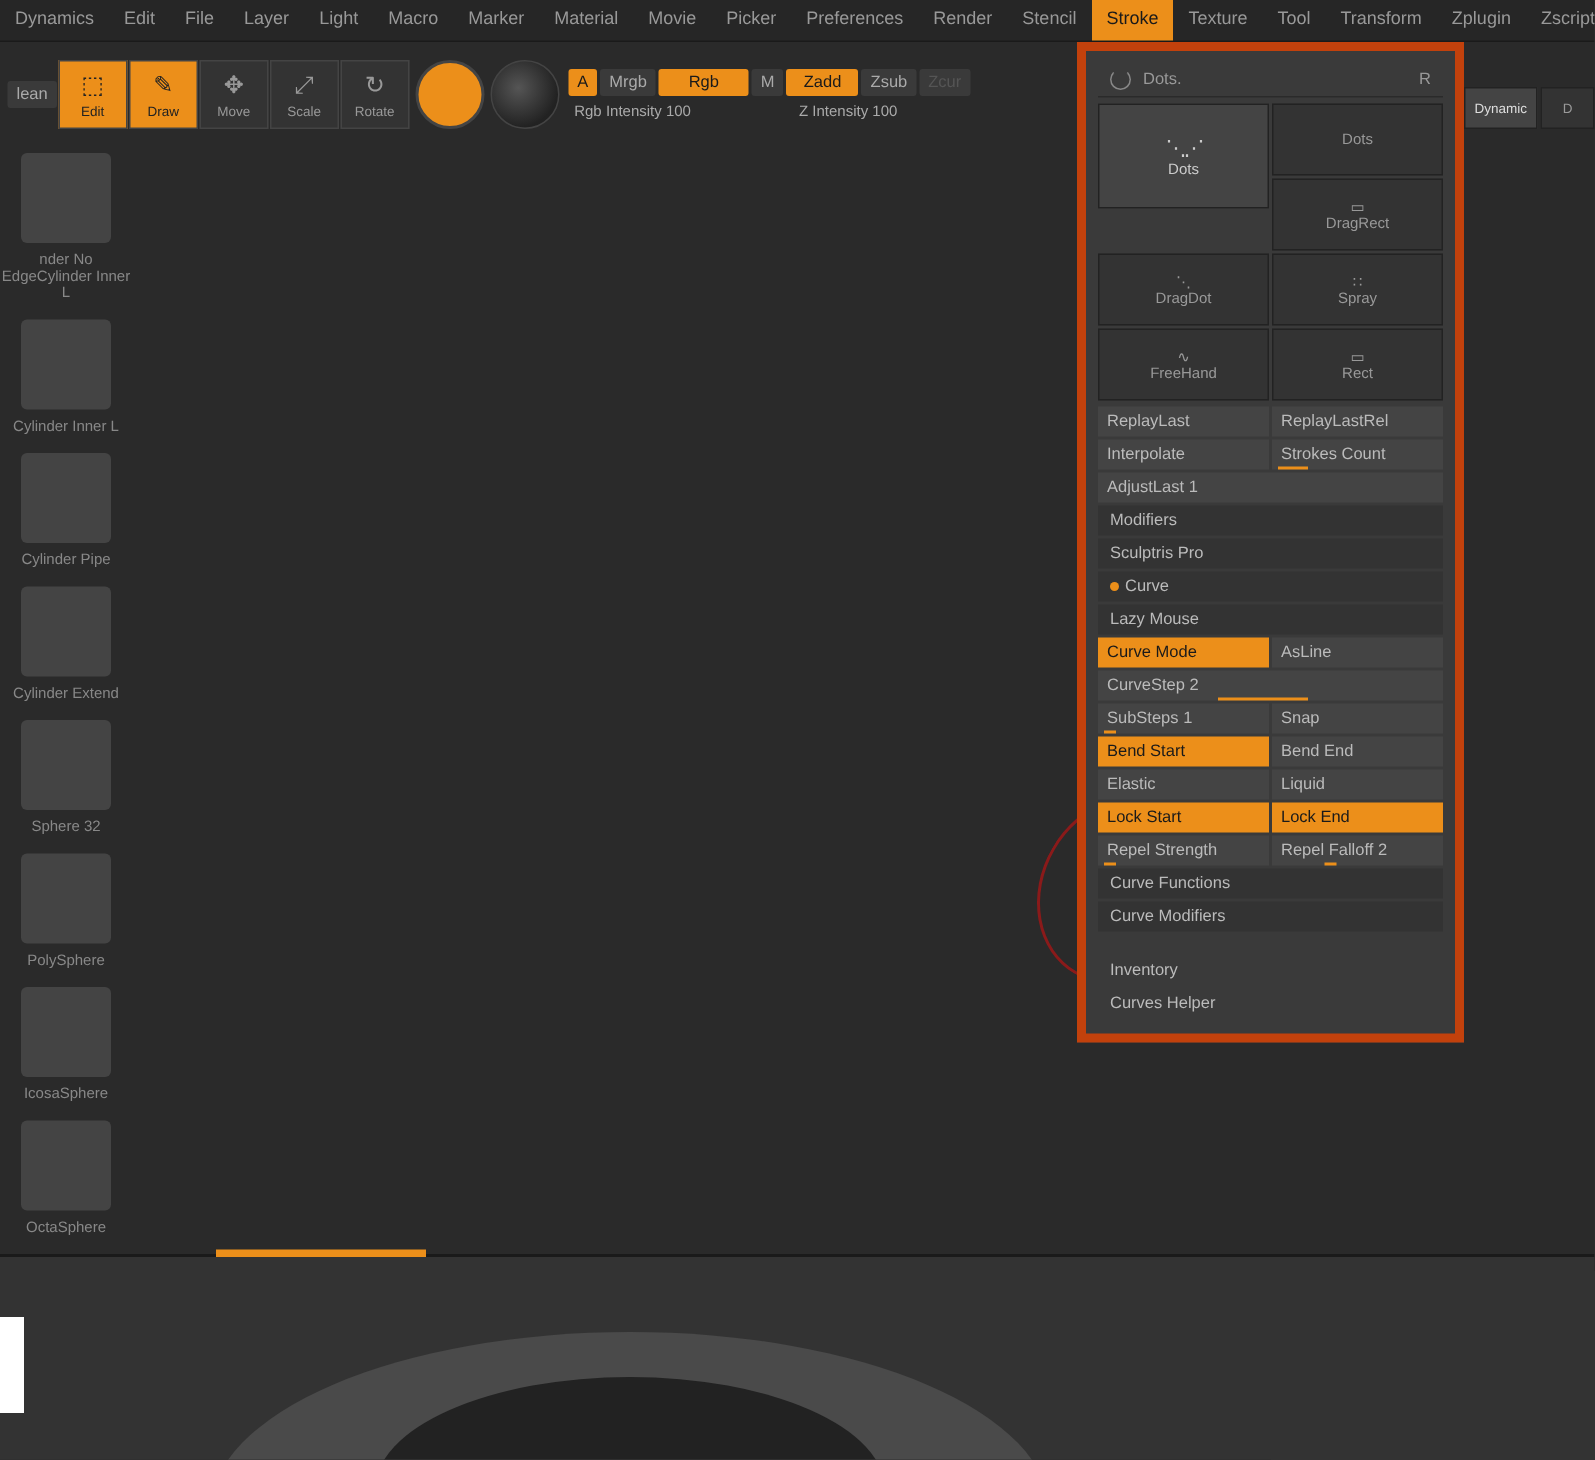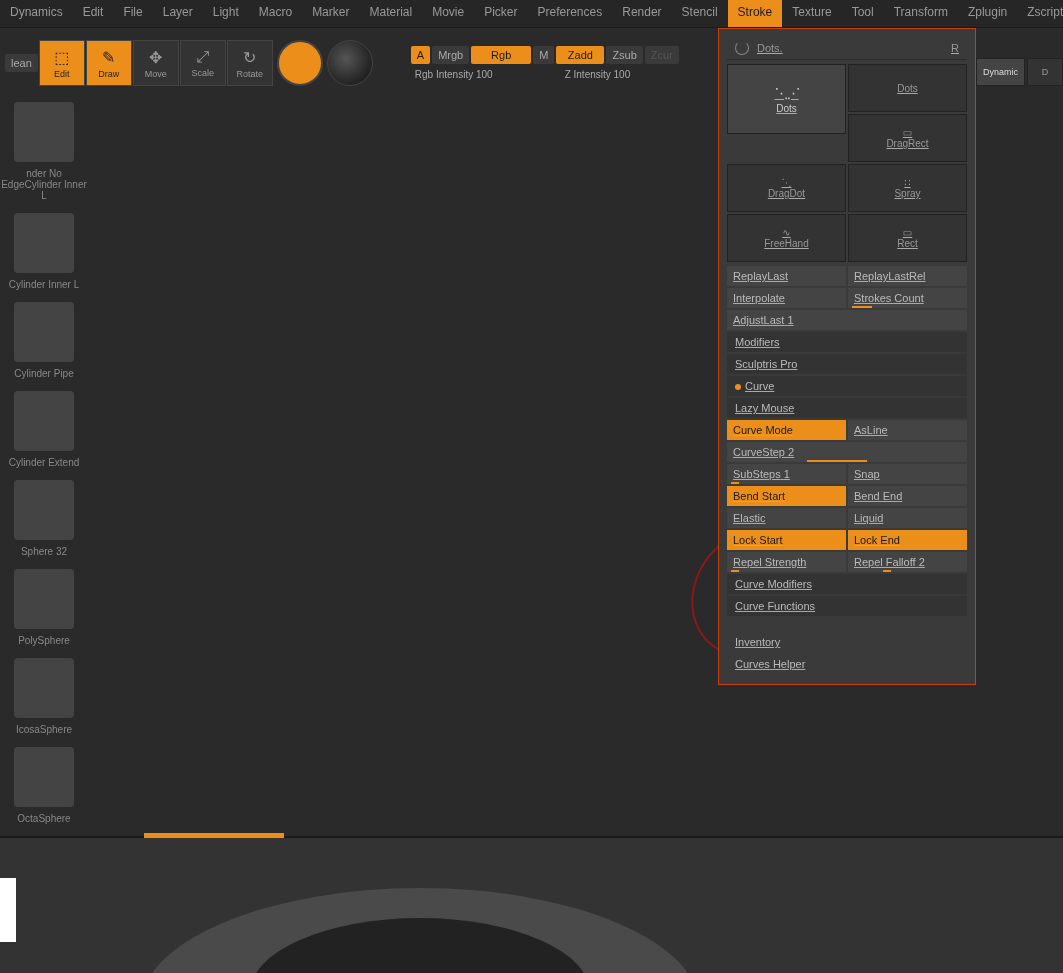--- a/index.html
+++ b/index.html
@@ -30,21 +30,20 @@
     background: #ec8f1a;
     color: #1a1a1a;
   }
   
   .tool-row {
     display: flex;
     align-items: center;
     height: 70px;
     background: #2a2a2a;
     padding: 3px 5px;
-    gap: 32px;
   }
   .left-tools {
     display: flex;
     gap: 1px;
     align-items: center;
   }
   .tool-btn {
     width: 46px;
     height: 46px;
     border: 1px solid #444;
@@ -148,22 +147,21 @@
     height: 720px;
   }
   
   .panel {
     position: absolute;
     top: 28px;
     left: 718px;
     width: 258px;
     background: #3a3a3a;
     padding: 8px;
-    border: 1px solid #c2410c;
-    text-decoration: underline;
+    border: 6px solid #c2410c;
   }
   .panel-header {
     display: flex;
     justify-content: space-between;
     align-items: center;
     font-size: 11px;
     color: #999;
     padding: 4px 8px;
     border-bottom: 1px solid #2a2a2a;
     margin-bottom: 4px;
@@ -482,19 +480,19 @@
     <div class="slot">Liquid</div>
   </div>
   <div class="two-col">
     <div class="slot on">Lock Start</div>
     <div class="slot on">Lock End</div>
   </div>
   <div class="two-col">
     <div class="slot"><span>Repel Strength</span><span class="tiny-bar" style="width:8px"></span></div>
     <div class="slot"><span>Repel Falloff</span> <span>2</span><span class="tiny-bar" style="width:8px;left:35px"></span></div>
   </div>
+  <div class="section-head">Curve Functions</div>
   <div class="section-head">Curve Modifiers</div>
-  <div class="section-head">Curve Functions</div>
 
   <div style="height:12px"></div>
   <div class="section-head" style="background:transparent">Inventory</div>
   <div class="section-head" style="background:transparent">Curves Helper</div>
 </div>
 
 </body></html>

